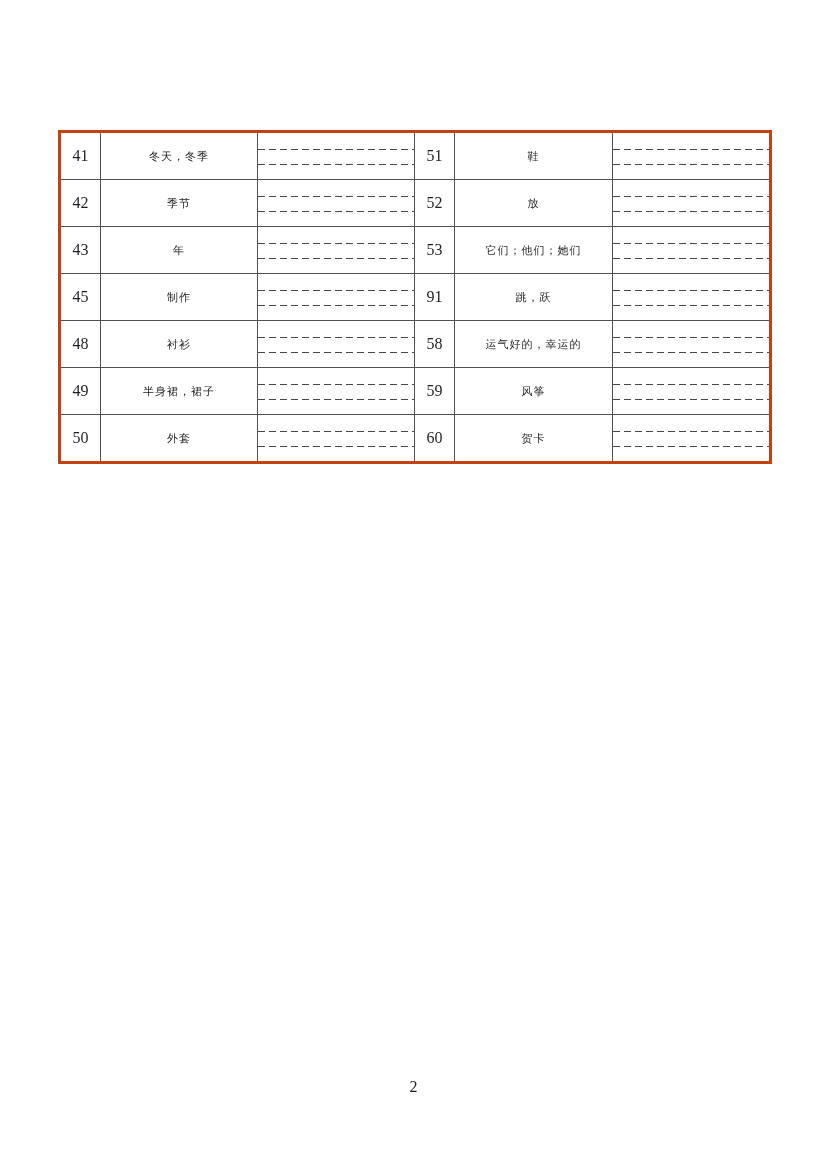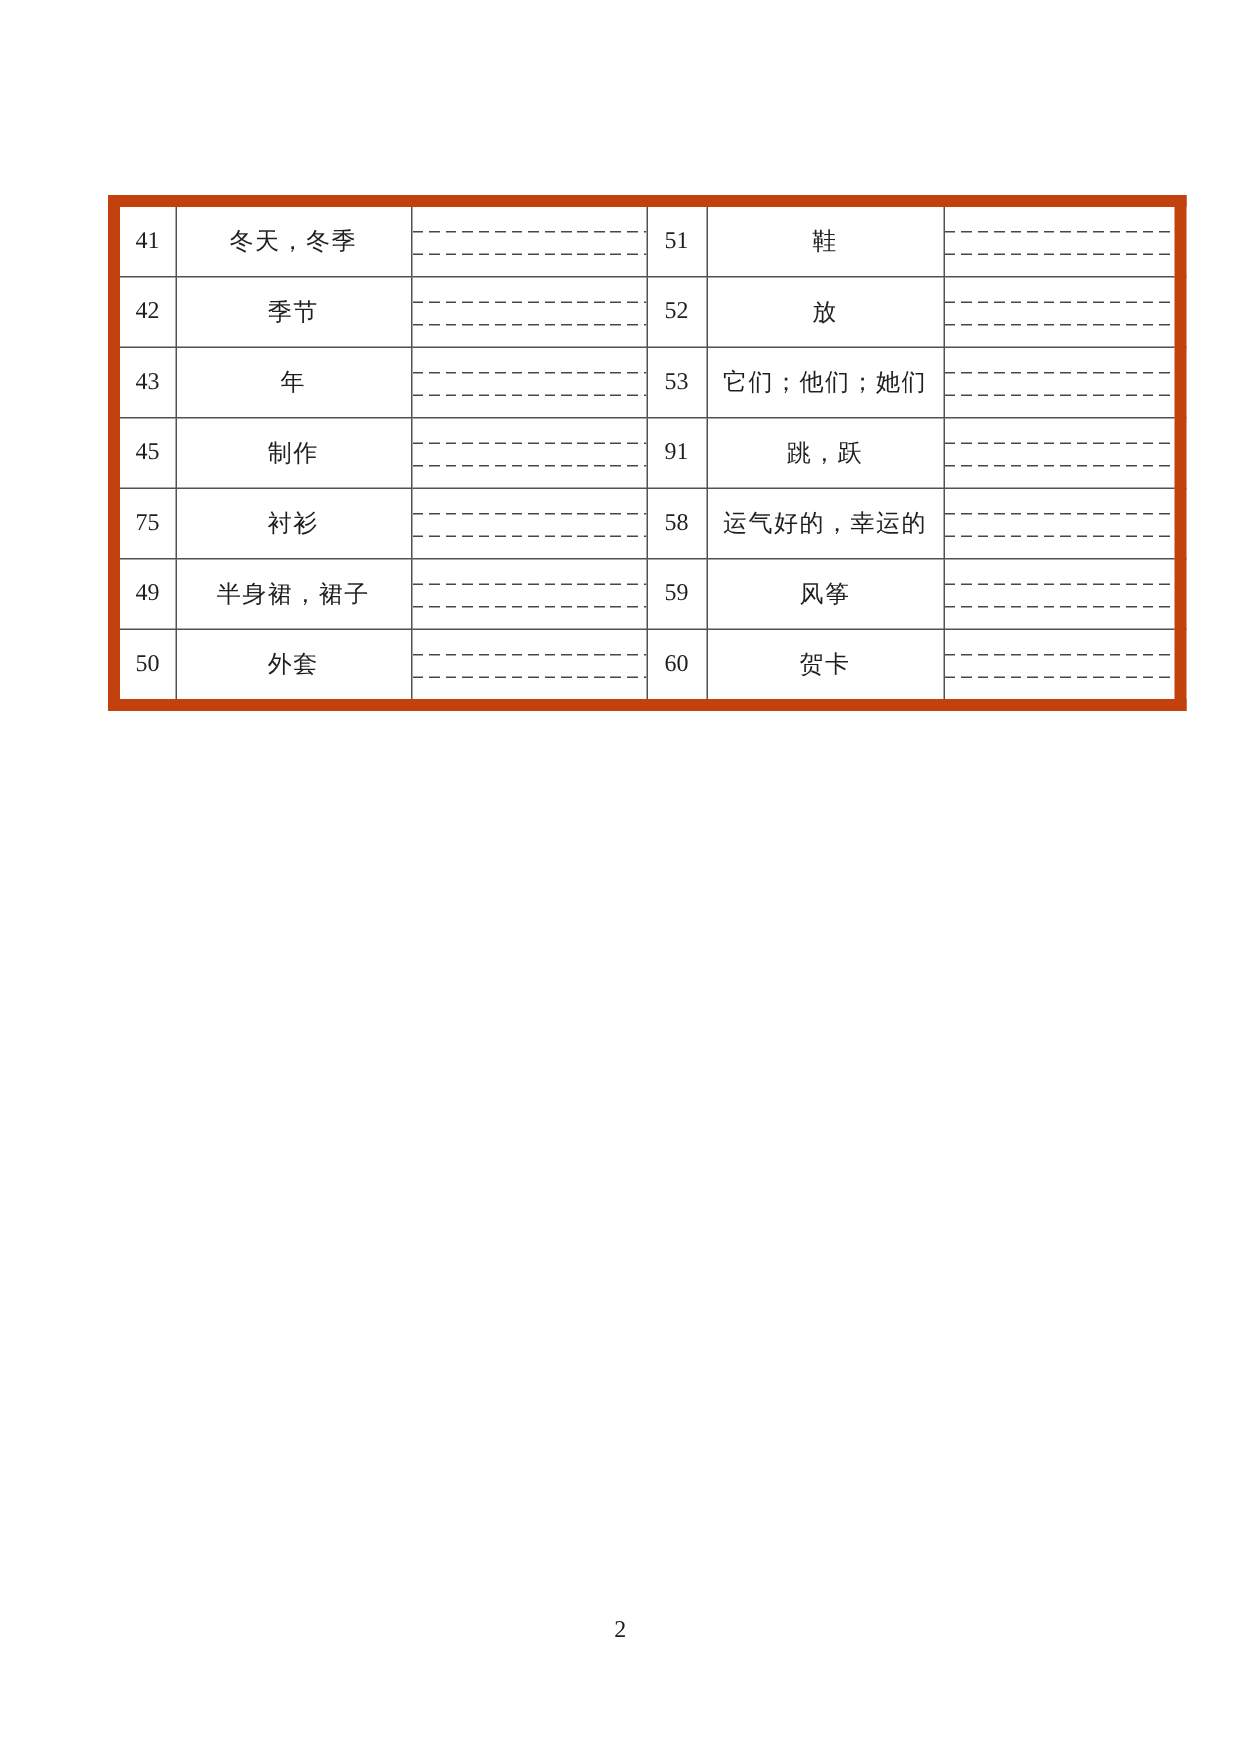--- a/index.html
+++ b/index.html
@@ -8,44 +8,44 @@
     background: #ffffff;
     position: relative;
     font-family: "Liberation Serif", serif;
     color: #1f1f1f;
     overflow: hidden;
   }
   .page { position: absolute; inset: 0; }
 
   table.vocab {
     position: absolute;
-    left: 72px; top: 130px;
+    left: 58px; top: 130px;
     width: 711px;
     border-collapse: collapse;
     table-layout: fixed;
-    border: 8px solid #c2410c;
+    border: 3px solid #c2410c;
   }
   table.vocab td {
     border: 1px solid #515151;
     height: 46px;
     padding: 0;
     overflow: hidden;
   }
   td.num {
     text-align: center;
     vertical-align: middle;
     font-family: "Liberation Serif", serif;
     font-size: 16px;
     color: #1f1f1f;
   }
   td.word {
     text-align: center;
     vertical-align: middle;
     font-family: "DejaVu Sans", sans-serif;
-    font-size: 16px;
+    font-size: 11px;
     letter-spacing: 1px;
     white-space: nowrap;
     color: #1f1f1f;
   }
   td.blank { position: relative; }
   .guide-line {
     position: absolute;
     left: 0; right: 0;
     height: 1px;
     background: repeating-linear-gradient(to right, #474747 0px, #474747 7px, transparent 7px, transparent 11px);
@@ -129,21 +129,21 @@
             <div class="guide-line g2"></div>
           </td>
           <td class="num">91</td>
           <td class="word">跳，跃</td>
           <td class="blank">
             <div class="guide-line g1"></div>
             <div class="guide-line g2"></div>
           </td>
         </tr>
         <tr>
-          <td class="num">75</td>
+          <td class="num">48</td>
           <td class="word">衬衫</td>
           <td class="blank">
             <div class="guide-line g1"></div>
             <div class="guide-line g2"></div>
           </td>
           <td class="num">58</td>
           <td class="word">运气好的，幸运的</td>
           <td class="blank">
             <div class="guide-line g1"></div>
             <div class="guide-line g2"></div>

